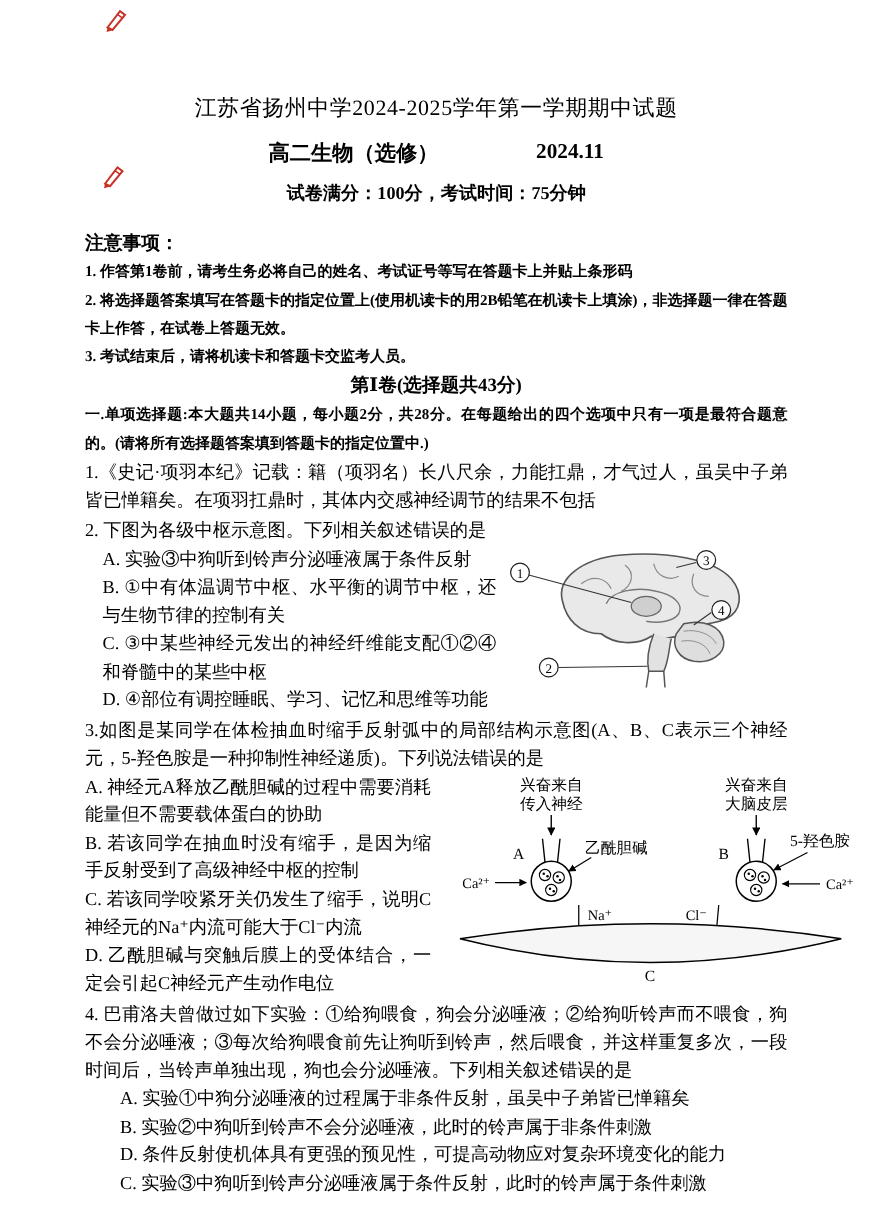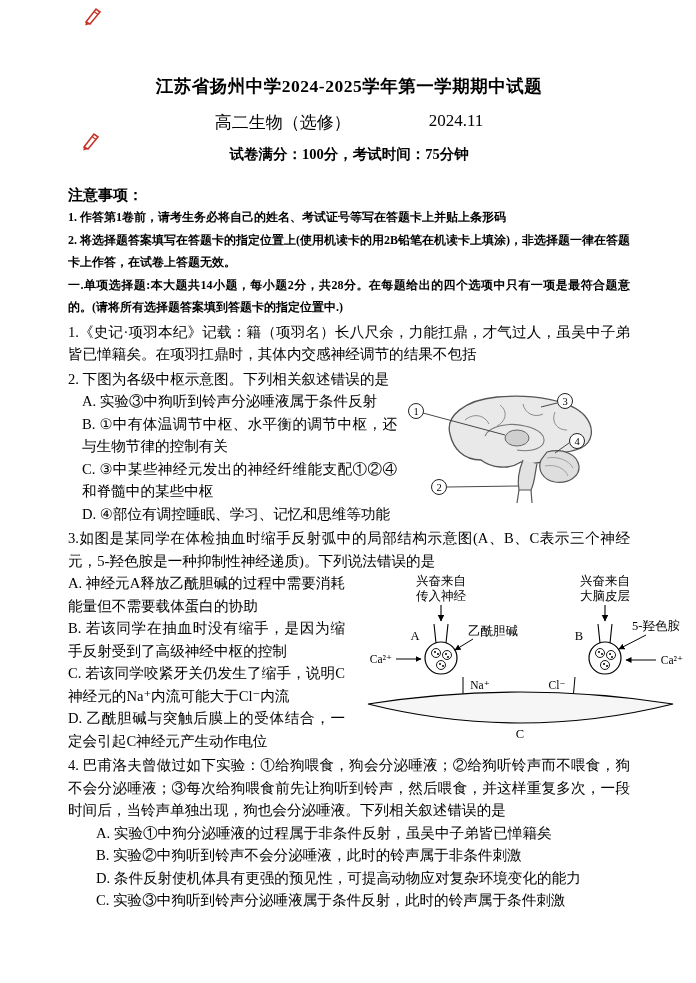--- a/index.html
+++ b/index.html
@@ -19,31 +19,31 @@
   }
   .stamp{
     position:absolute;
     width:22px;height:22px;
     color:#c83227;
   }
   .stamp-1{left:82px;top:5px;}
   .stamp-2{left:80px;top:130px;}
   .title{
     font-size:17.5px;
-    font-weight:bold;
+    font-weight:normal;
     text-align:center;
     margin:0 0 13px 0;
     letter-spacing:.5px;
   }
   .subtitle{
     display:flex;
     justify-content:center;
     gap:78px;
     font-size:17px;
-    font-weight:normal;
+    font-weight:bold;
     margin-bottom:11px;
   }
   .exam-info{
     text-align:center;
     font-weight:bold;
     font-size:14.5px;
     margin-bottom:20px;
   }
   .notice-heading{
     font-weight:bold;
@@ -124,21 +124,23 @@
   <h1 class="title">江苏省扬州中学2024-2025学年第一学期期中试题</h1>
   <div class="subtitle">
     <span>高二生物（选修）</span>
     <span>2024.11</span>
   </div>
   <div class="exam-info">试卷满分：100分，考试时间：75分钟</div>
 
   <div class="notice-heading">注意事项：</div>
   <div class="notice-item">1. 作答第1卷前，请考生务必将自己的姓名、考试证号等写在答题卡上并贴上条形码</div>
   <div class="notice-item">2. 将选择题答案填写在答题卡的指定位置上(使用机读卡的用2B铅笔在机读卡上填涂)，非选择题一律在答题卡上作答，在试卷上答题无效。</div>
-
+  <div class="notice-item">3. 考试结束后，请将机读卡和答题卡交监考人员。</div>
+
+  <div class="section-title">第Ⅰ卷(选择题共43分)</div>
   <div class="section-intro">一.单项选择题:本大题共14小题，每小题2分，共28分。在每题给出的四个选项中只有一项是最符合题意的。(请将所有选择题答案填到答题卡的指定位置中.)</div>
 
   <div class="question">
     <div class="q-stem">1.《史记·项羽本纪》记载：籍（项羽名）长八尺余，力能扛鼎，才气过人，虽吴中子弟皆已惮籍矣。在项羽扛鼎时，其体内交感神经调节的结果不包括</div>
   </div>
 
   <div class="question">
     <div class="q-stem">2. 下图为各级中枢示意图。下列相关叙述错误的是</div>
     <div class="q2-options">
       <svg class="q2-diagram" viewBox="0 0 225 114">

